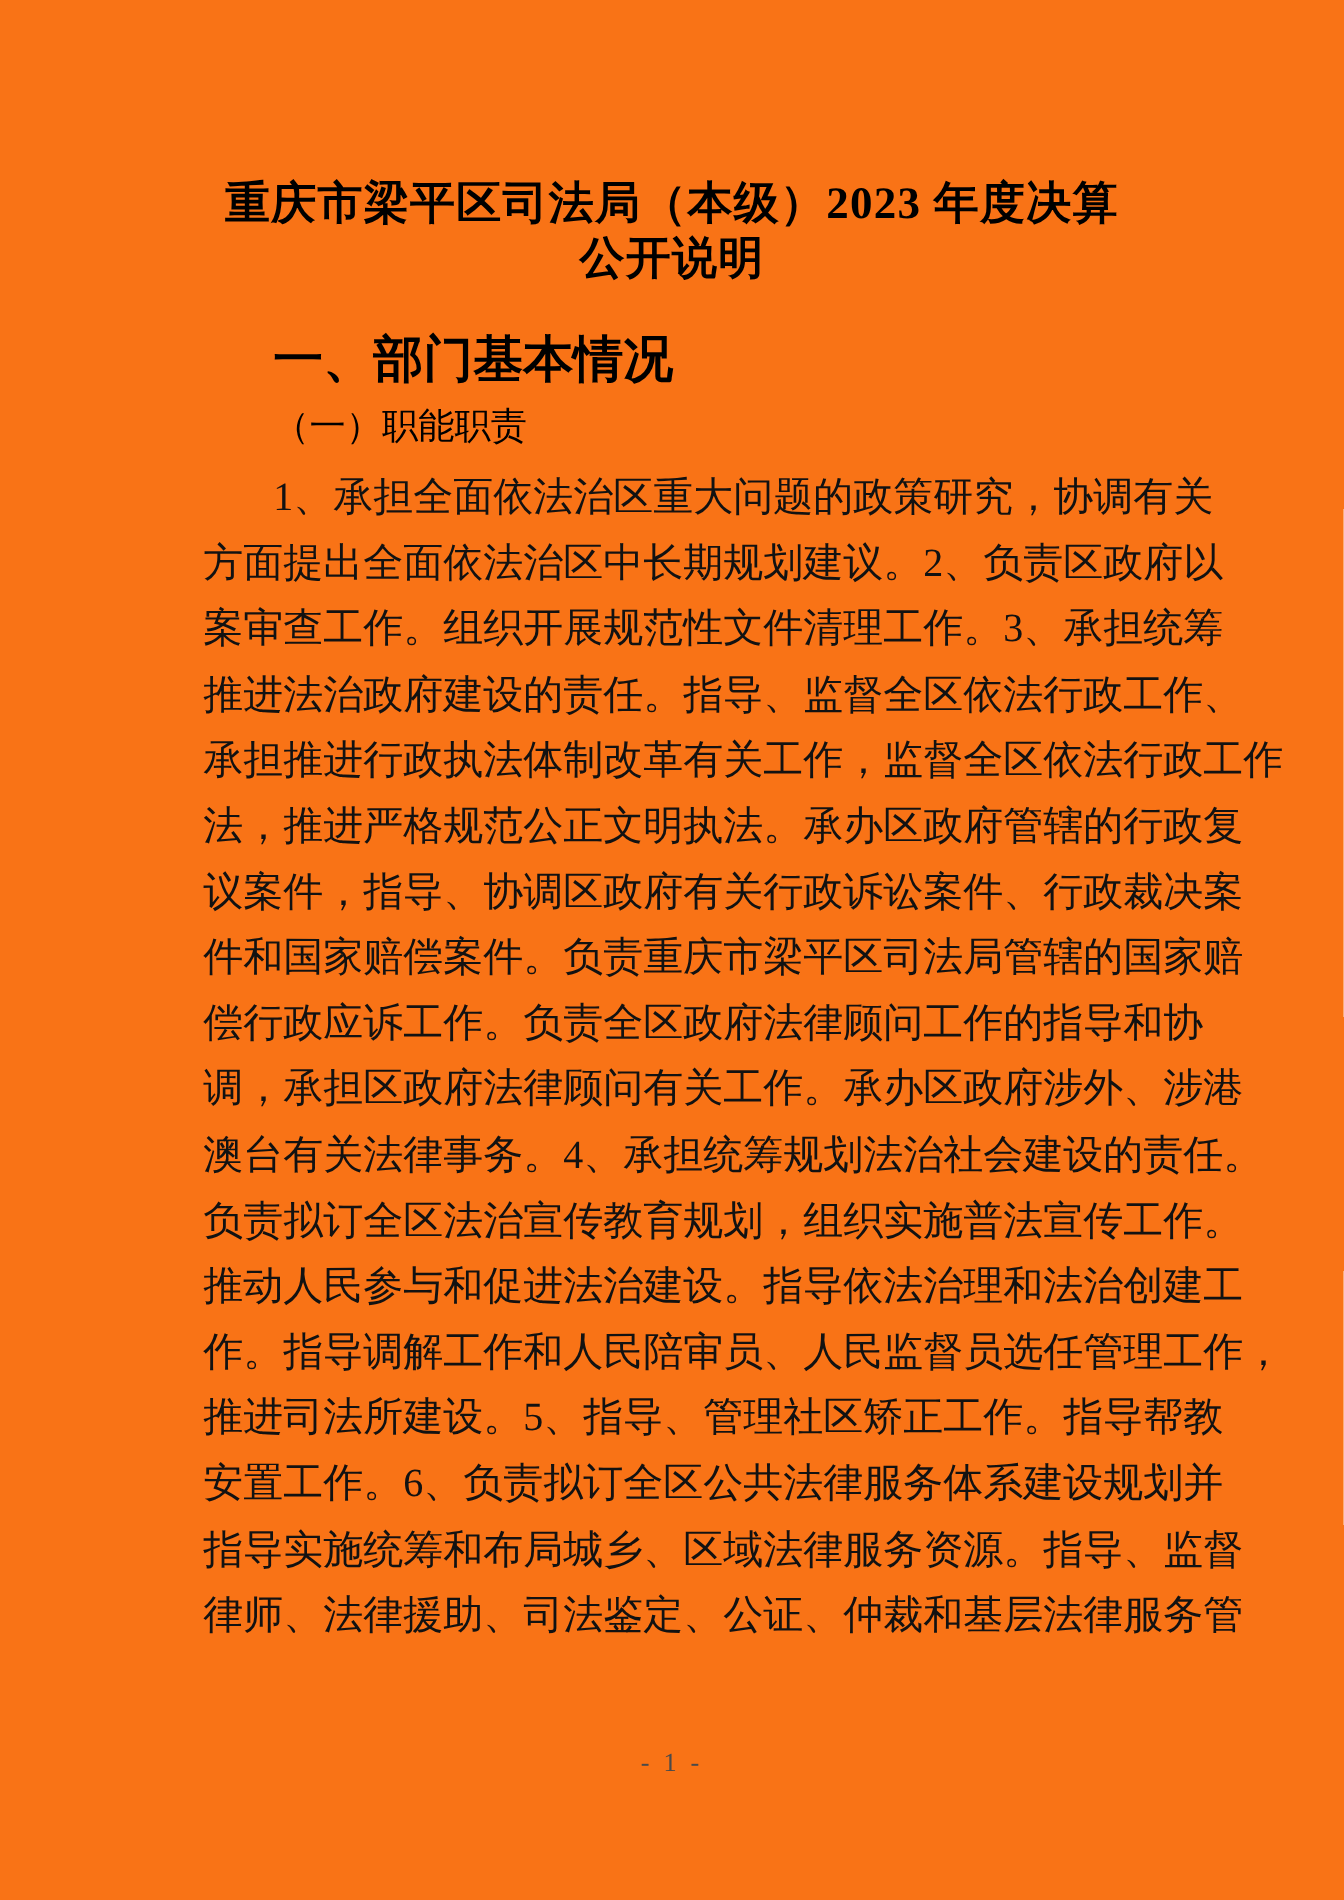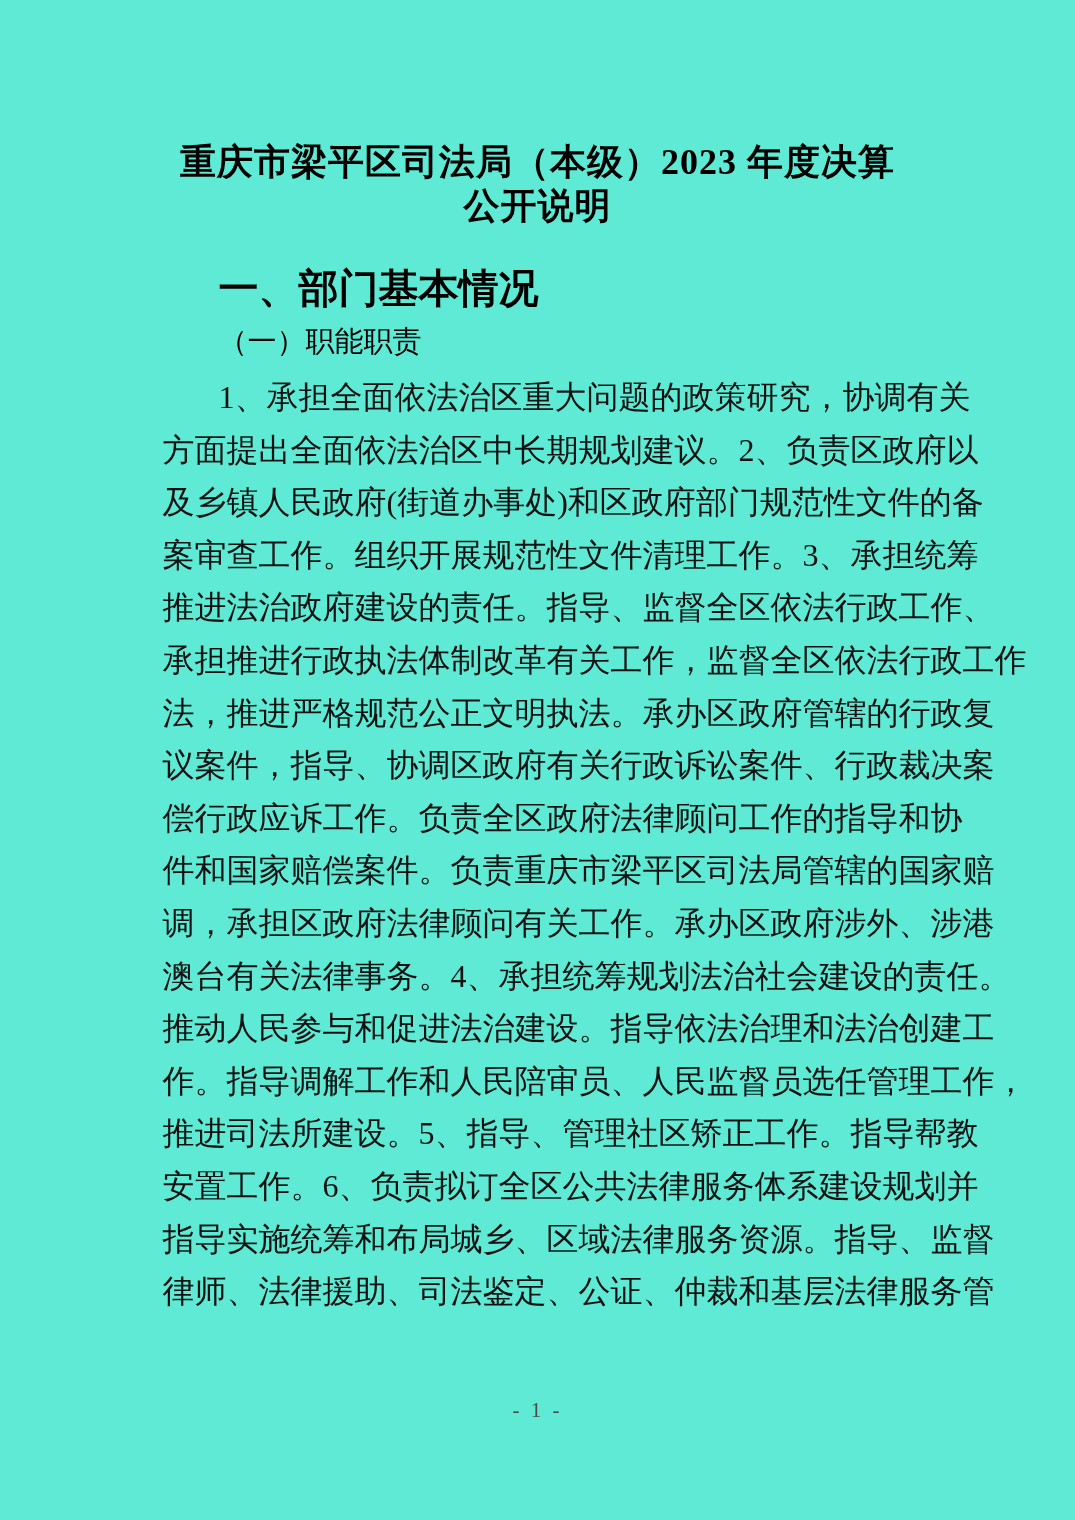--- a/index.html
+++ b/index.html
@@ -1,21 +1,21 @@
 <!DOCTYPE html>
 <html lang="zh"><head>
 <meta charset="utf-8">
 <style>
   * { margin: 0; padding: 0; box-sizing: border-box; }
   html, body { background: #ffffff; }
   .page {
     position: relative;
     width: 1075px;
     height: 1520px;
-    background: #5eead4;
+    background: #f97316;
     overflow: hidden;
     font-family: "Liberation Serif", serif;
     color: #000;
   }
   .content {
     width: 750px;
     margin: 0 auto;
     padding-top: 140px;
   }
   .doc-title {
@@ -78,30 +78,30 @@
 <body>
 
 <div class="page">
   <div class="content">
     <h1 class="doc-title">重庆市梁平区司法局（本级）2023 年度决算公开说明</h1>
     <h2 class="section-heading">一、部门基本情况</h2>
     <h3 class="subsection-heading">（一）职能职责</h3>
     <div class="body-text">
       <div class="body-line first-line">1、承担全面依法治区重大问题的政策研究，协调有关</div>
       <div class="body-line">方面提出全面依法治区中长期规划建议。2、负责区政府以</div>
-      <div class="body-line">及乡镇人民政府(街道办事处)和区政府部门规范性文件的备</div>
       <div class="body-line">案审查工作。组织开展规范性文件清理工作。3、承担统筹</div>
       <div class="body-line">推进法治政府建设的责任。指导、监督全区依法行政工作、</div>
       <div class="body-line">承担推进行政执法体制改革有关工作，监督全区依法行政工作</div>
       <div class="body-line">法，推进严格规范公正文明执法。承办区政府管辖的行政复</div>
       <div class="body-line">议案件，指导、协调区政府有关行政诉讼案件、行政裁决案</div>
+      <div class="body-line">件和国家赔偿案件。负责重庆市梁平区司法局管辖的国家赔</div>
       <div class="body-line">偿行政应诉工作。负责全区政府法律顾问工作的指导和协</div>
-      <div class="body-line">件和国家赔偿案件。负责重庆市梁平区司法局管辖的国家赔</div>
       <div class="body-line">调，承担区政府法律顾问有关工作。承办区政府涉外、涉港</div>
       <div class="body-line">澳台有关法律事务。4、承担统筹规划法治社会建设的责任。</div>
+      <div class="body-line">负责拟订全区法治宣传教育规划，组织实施普法宣传工作。</div>
       <div class="body-line">推动人民参与和促进法治建设。指导依法治理和法治创建工</div>
       <div class="body-line">作。指导调解工作和人民陪审员、人民监督员选任管理工作，</div>
       <div class="body-line">推进司法所建设。5、指导、管理社区矫正工作。指导帮教</div>
       <div class="body-line">安置工作。6、负责拟订全区公共法律服务体系建设规划并</div>
       <div class="body-line">指导实施统筹和布局城乡、区域法律服务资源。指导、监督</div>
       <div class="body-line">律师、法律援助、司法鉴定、公证、仲裁和基层法律服务管</div>
     </div>
   </div>
   <div class="page-footer">- 1 -</div>
 </div>

